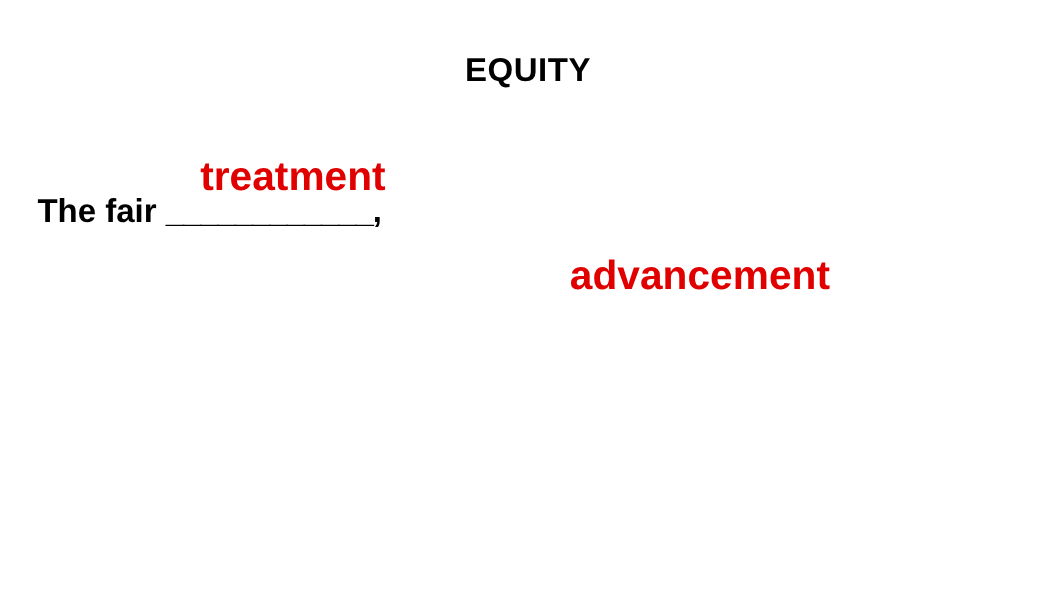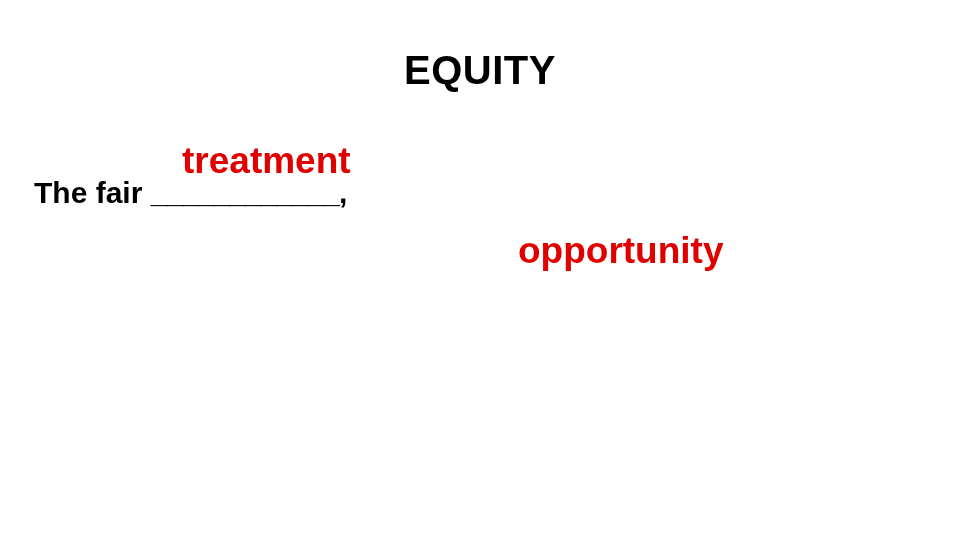--- a/index.html
+++ b/index.html
@@ -19,21 +19,21 @@
     position: relative;
     width: 960px;
     height: 540px;
   }
   .title {
     position: absolute;
     top: 48px;
     left: 0;
     width: 960px;
     text-align: center;
-    font-size: 40px;
+    font-size: 30px;
     font-weight: bold;
     letter-spacing: 0.5px;
   }
   .body-block {
     position: absolute;
     top: 150px;
     left: 34px;
     width: 890px;
   }
   .line {
@@ -79,20 +79,20 @@
   <div class="title">EQUITY</div>
 
   <div class="body-block">
 
     <div class="line line1">
       <span class="l1-text"><span>The fair </span><span class="blank">____________</span><span>,</span></span>
       <span class="answer l1-ans">treatment</span>
     </div>
 
     <div class="line line2">
-      <span class="answer l2-ans-b">opportunity</span>
+      <span class="answer l2-ans-b">advancement</span>
     </div>
 
     <div class="line line3">
     </div>
 
   </div>
 </div>
 
 </body></html>

